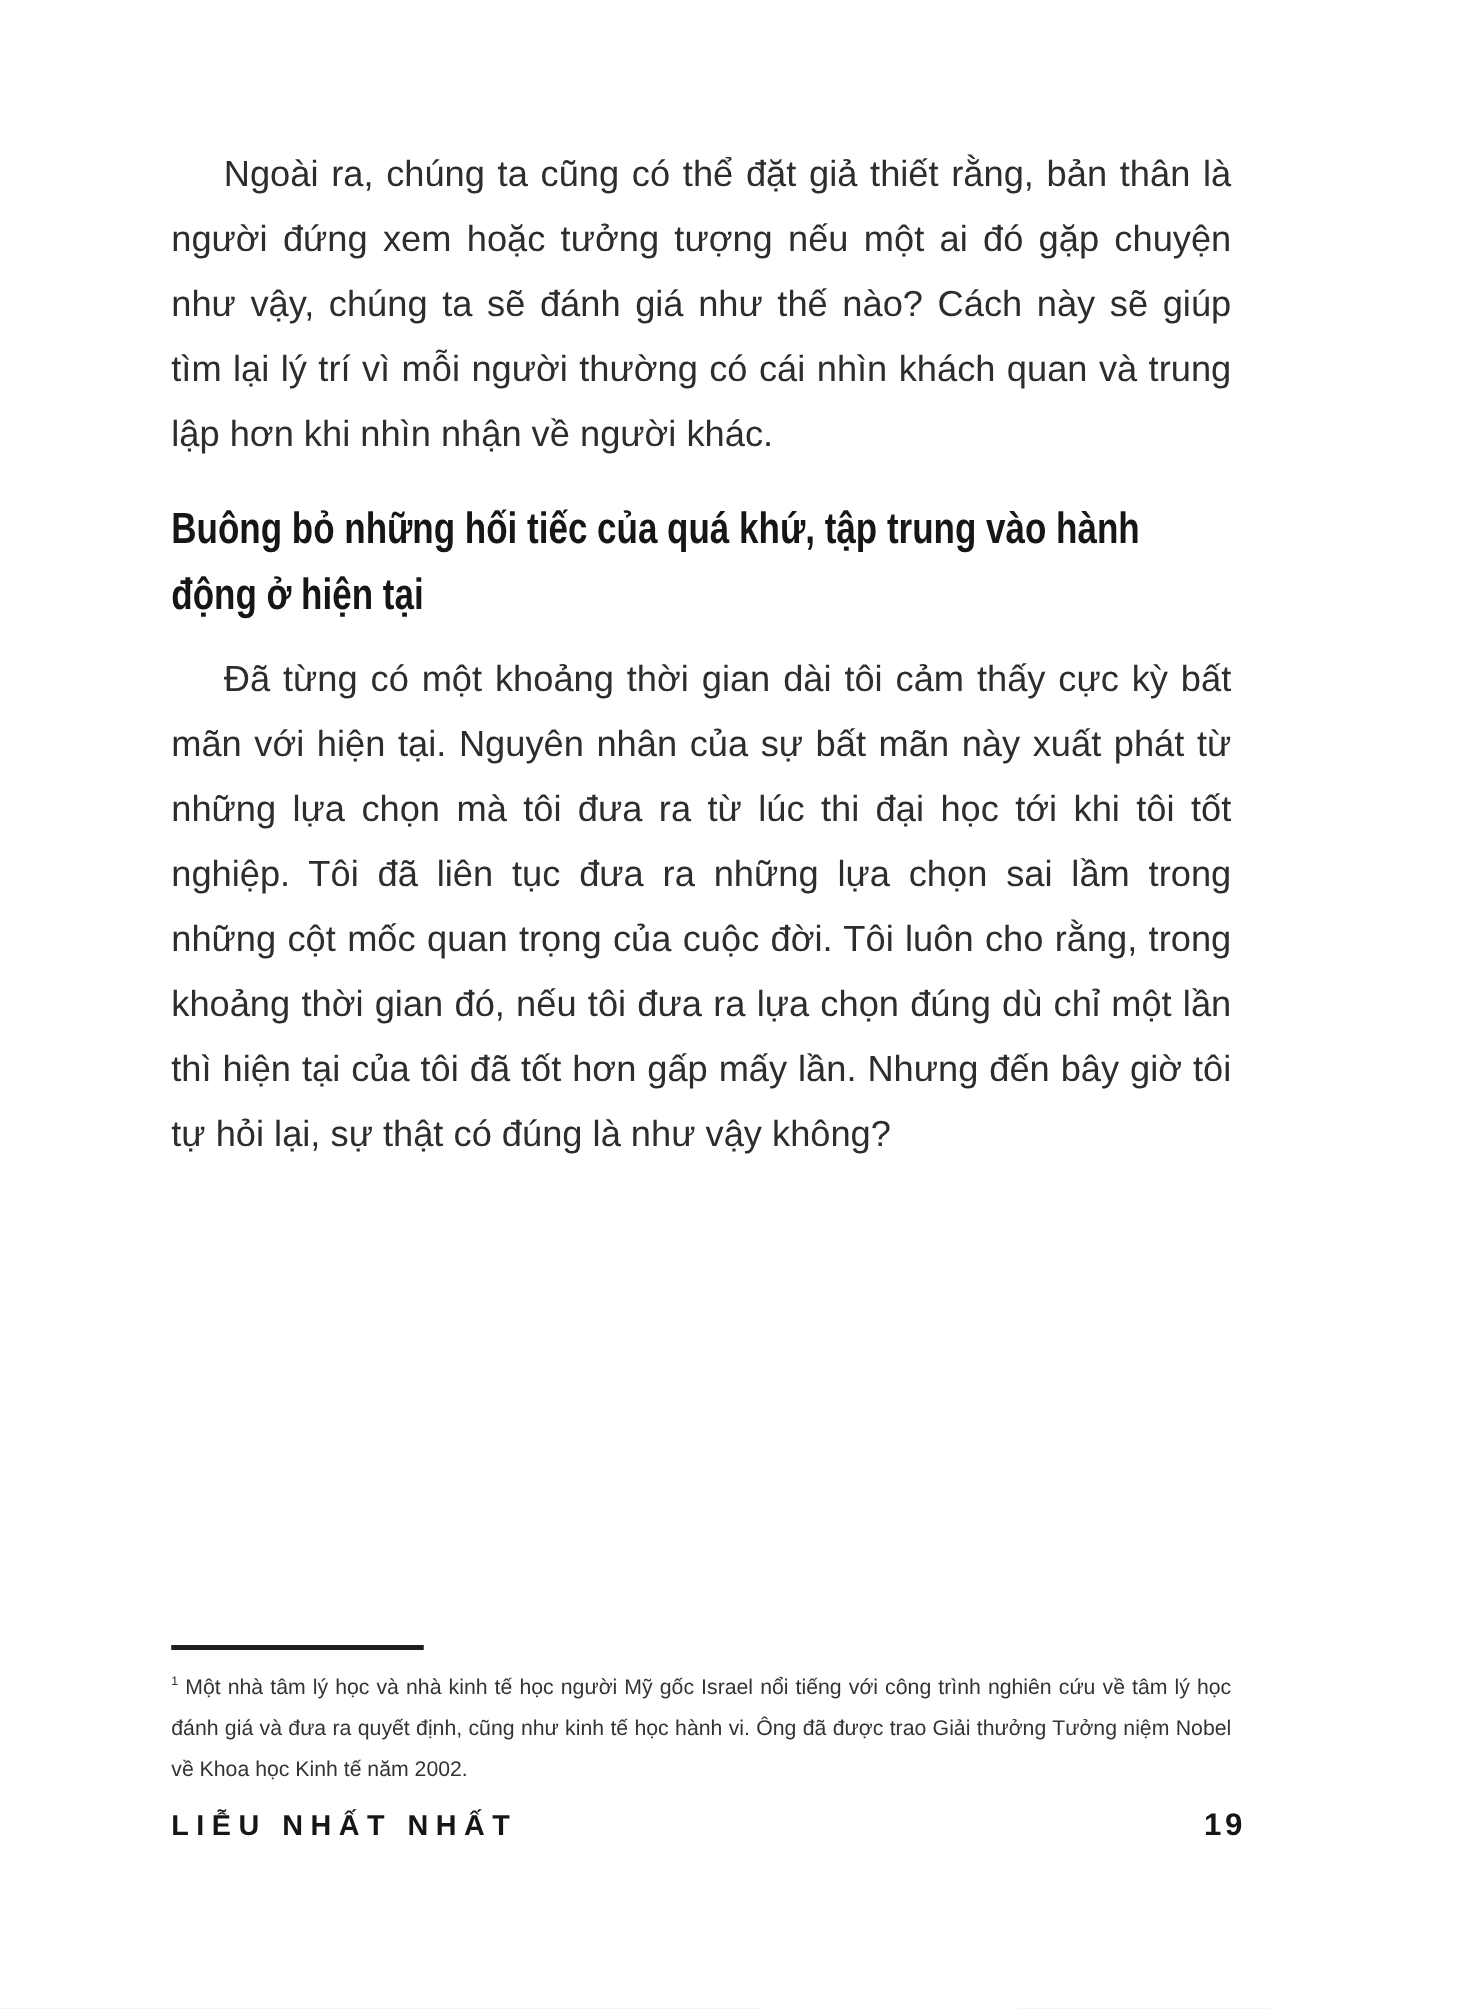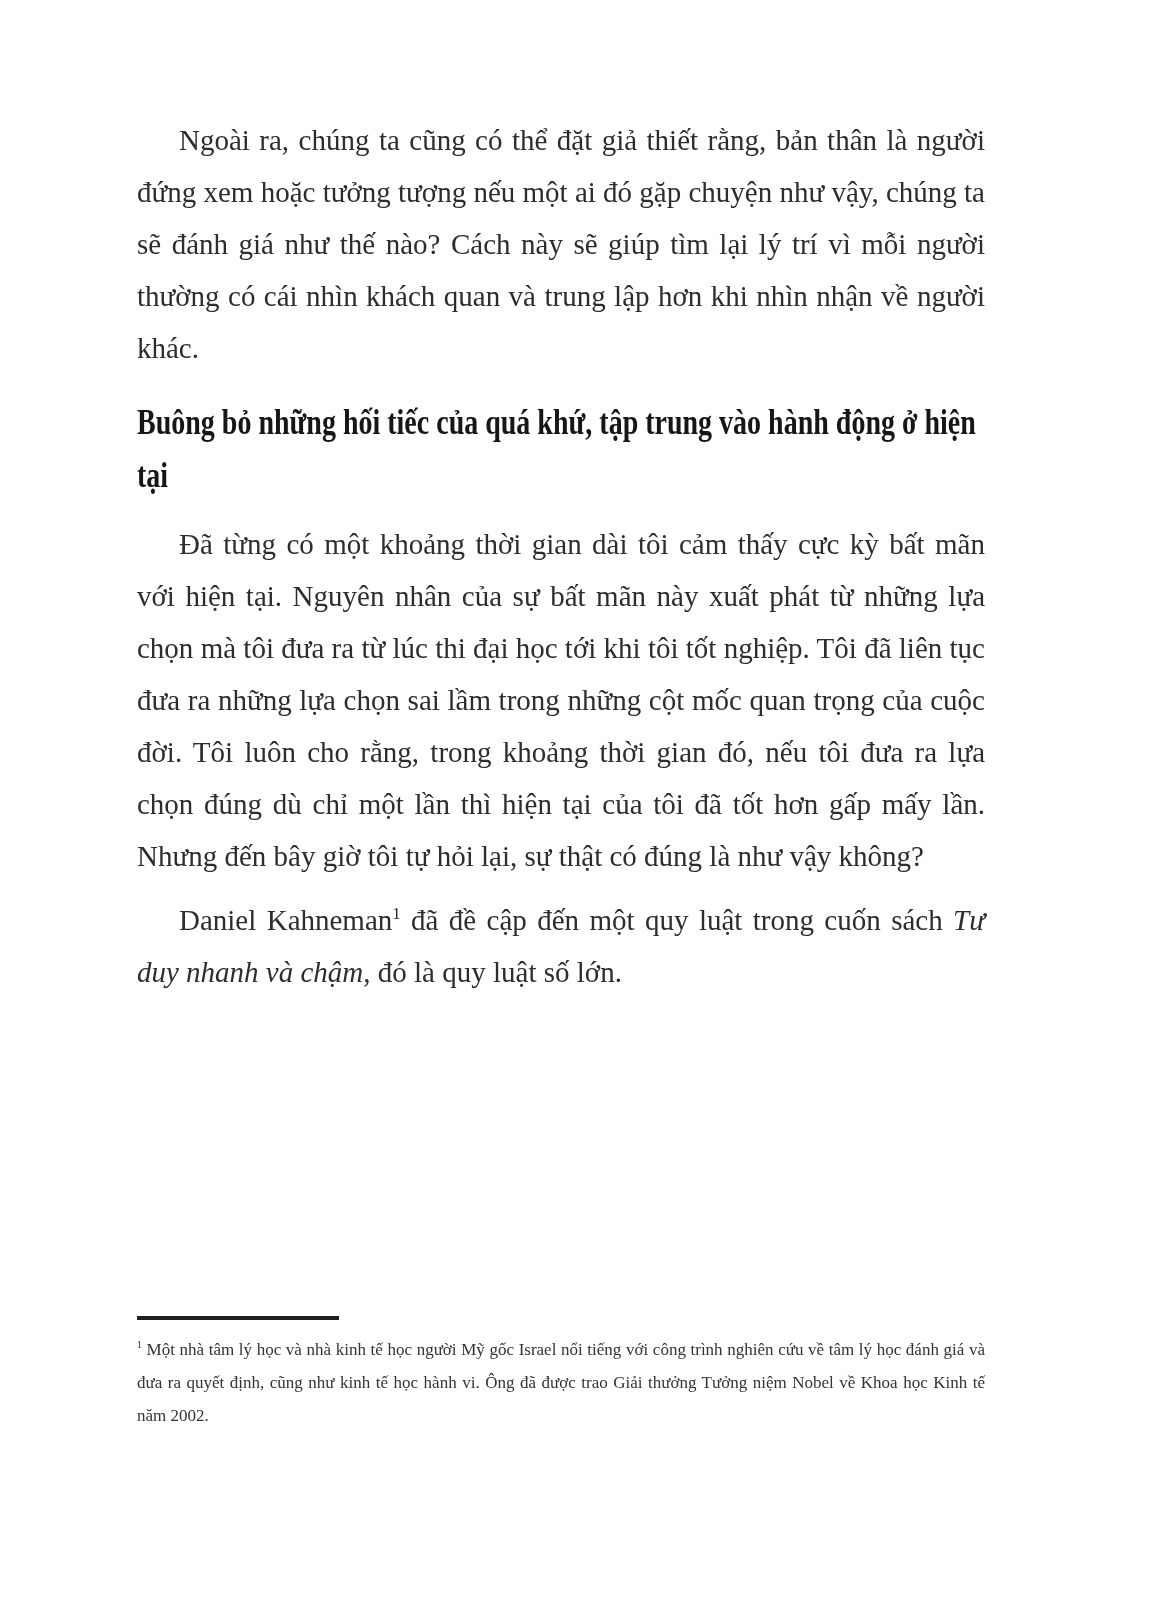--- a/index.html
+++ b/index.html
@@ -3,21 +3,21 @@
 <meta charset="utf-8">
 <style>
   * { margin: 0; padding: 0; box-sizing: border-box; }
   html, body { background: #e8e8e8; }
   .page {
     position: relative;
     width: 1166px;
     height: 1607px;
     margin: 0 auto;
     background: #ffffff;
-    font-family: Liberation Serif, serif;
+    font-family: Liberation Sans, sans-serif;
     color: #2d2d2d;
     overflow: hidden;
   }
   .content {
     position: absolute;
     left: 137px;
     top: 114px;
     width: 848px;
   }
   .body-para {
@@ -93,24 +93,27 @@
 <div class="page">
 
   <main class="content">
 
     <p class="body-para">Ngoài ra, chúng ta cũng có thể đặt giả thiết rằng, bản thân là người đứng xem hoặc tưởng tượng nếu một ai đó gặp chuyện như vậy, chúng ta sẽ đánh giá như thế nào? Cách này sẽ giúp tìm lại lý trí vì mỗi người thường có cái nhìn khách quan và trung lập hơn khi nhìn nhận về người khác.</p>
 
     <h2 class="section-heading">Buông bỏ những hối tiếc của quá khứ, tập trung vào hành động ở hiện tại</h2>
 
     <p class="body-para">Đã từng có một khoảng thời gian dài tôi cảm thấy cực kỳ bất mãn với hiện tại. Nguyên nhân của sự bất mãn này xuất phát từ những lựa chọn mà tôi đưa ra từ lúc thi đại học tới khi tôi tốt nghiệp. Tôi đã liên tục đưa ra những lựa chọn sai lầm trong những cột mốc quan trọng của cuộc đời. Tôi luôn cho rằng, trong khoảng thời gian đó, nếu tôi đưa ra lựa chọn đúng dù chỉ một lần thì hiện tại của tôi đã tốt hơn gấp mấy lần. Nhưng đến bây giờ tôi tự hỏi lại, sự thật có đúng là như vậy không?</p>
 
-    <p class="body-para"><span>Daniel Kahneman</span><sup>1</sup><span> đã đề cập đến một quy luật trong cuốn sách </span><em>Tư duy nhanh và chậm</em><span>, đó là quy luật số lớn.</span></p>
 
 
   </main>
 
   <div class="footnote-block">
     <div class="footnote-rule"></div>
     <p class="footnote"><sup>1</sup><span> Một nhà tâm lý học và nhà kinh tế học người Mỹ gốc Israel nổi tiếng với công trình nghiên cứu về tâm lý học đánh giá và đưa ra quyết định, cũng như kinh tế học hành vi. Ông đã được trao Giải thưởng Tưởng niệm Nobel về Khoa học Kinh tế năm 2002.</span></p>
   </div>
 
+  <footer class="page-footer">
+    <span class="running-title">LIỄU NHẤT NHẤT</span>
+    <span class="page-number">19</span>
+  </footer>
 
 </div>
 
 </body></html>

